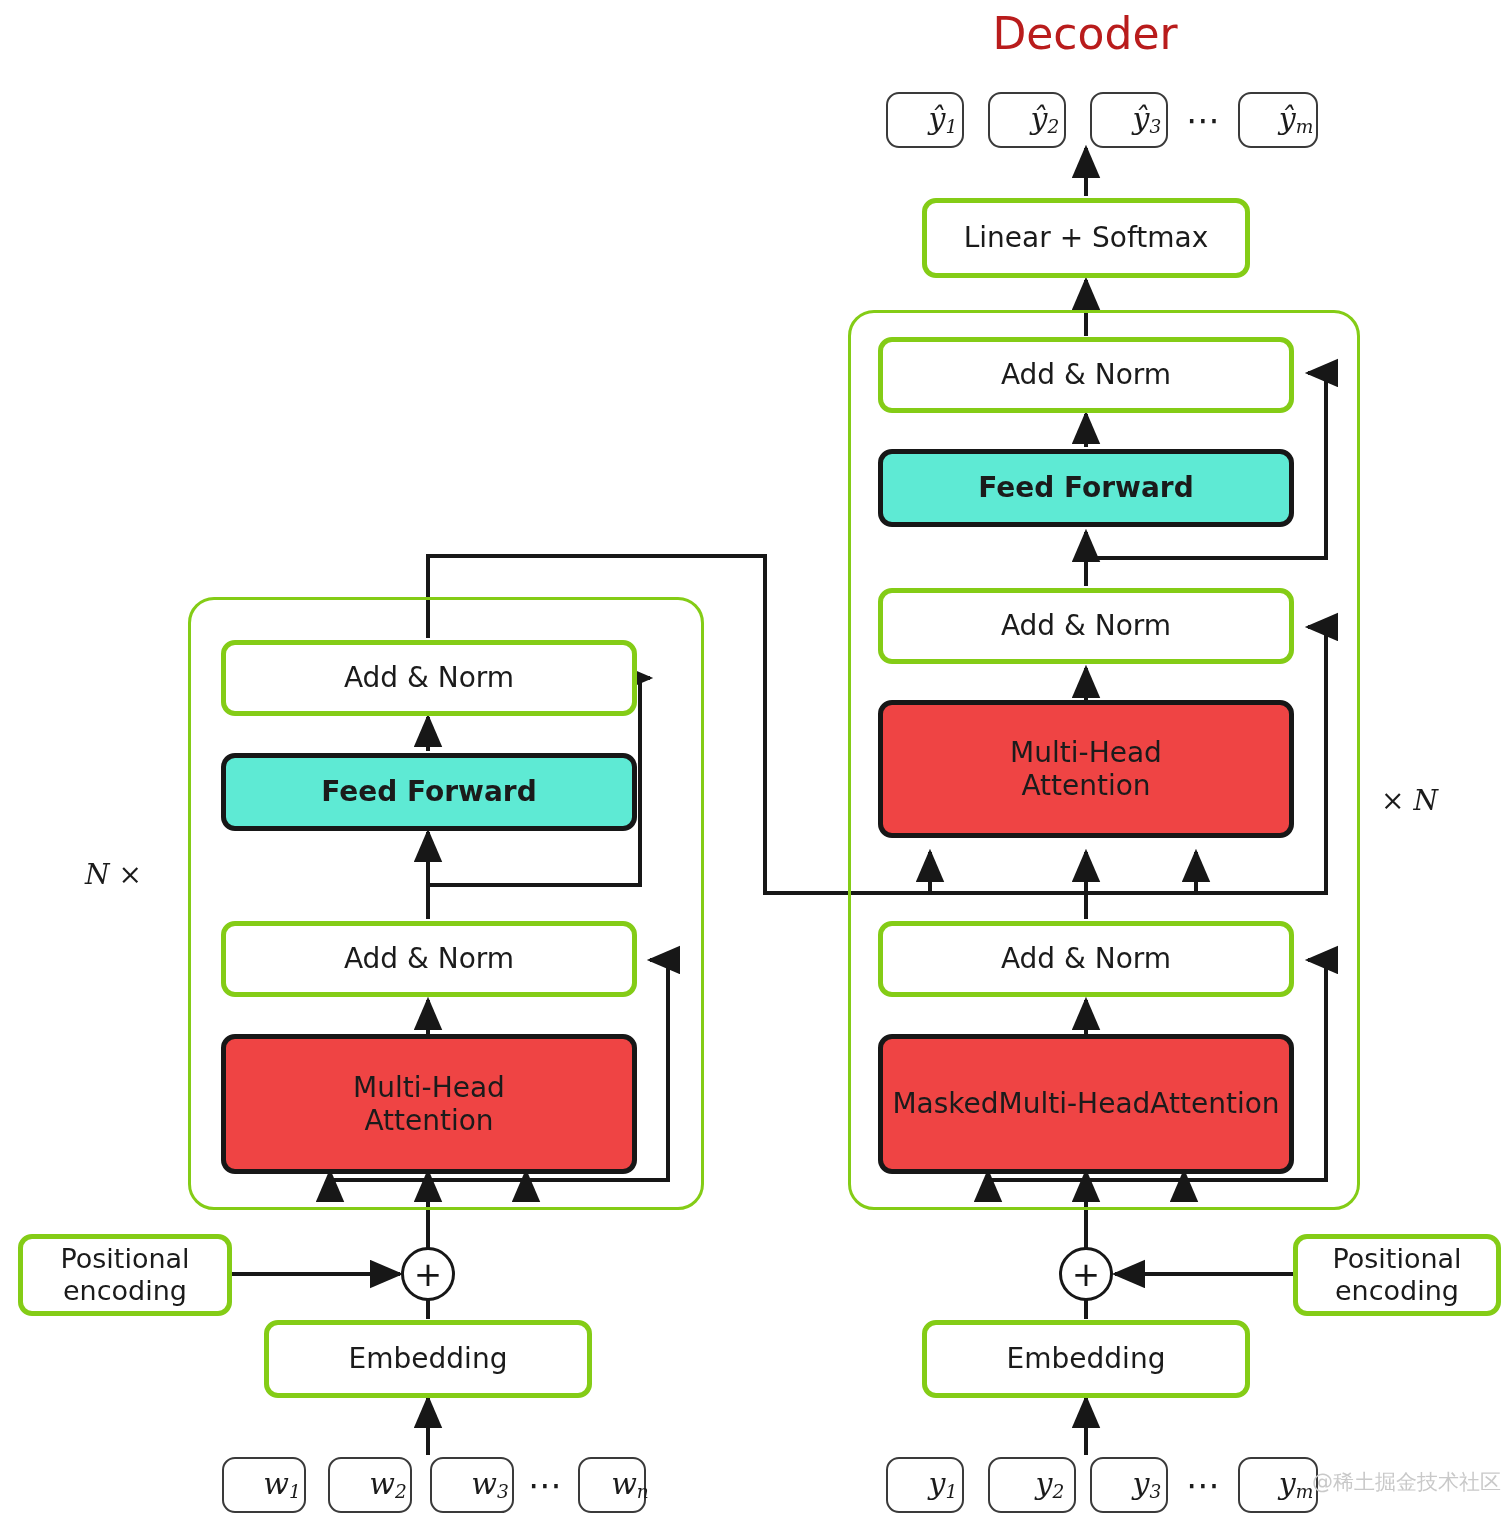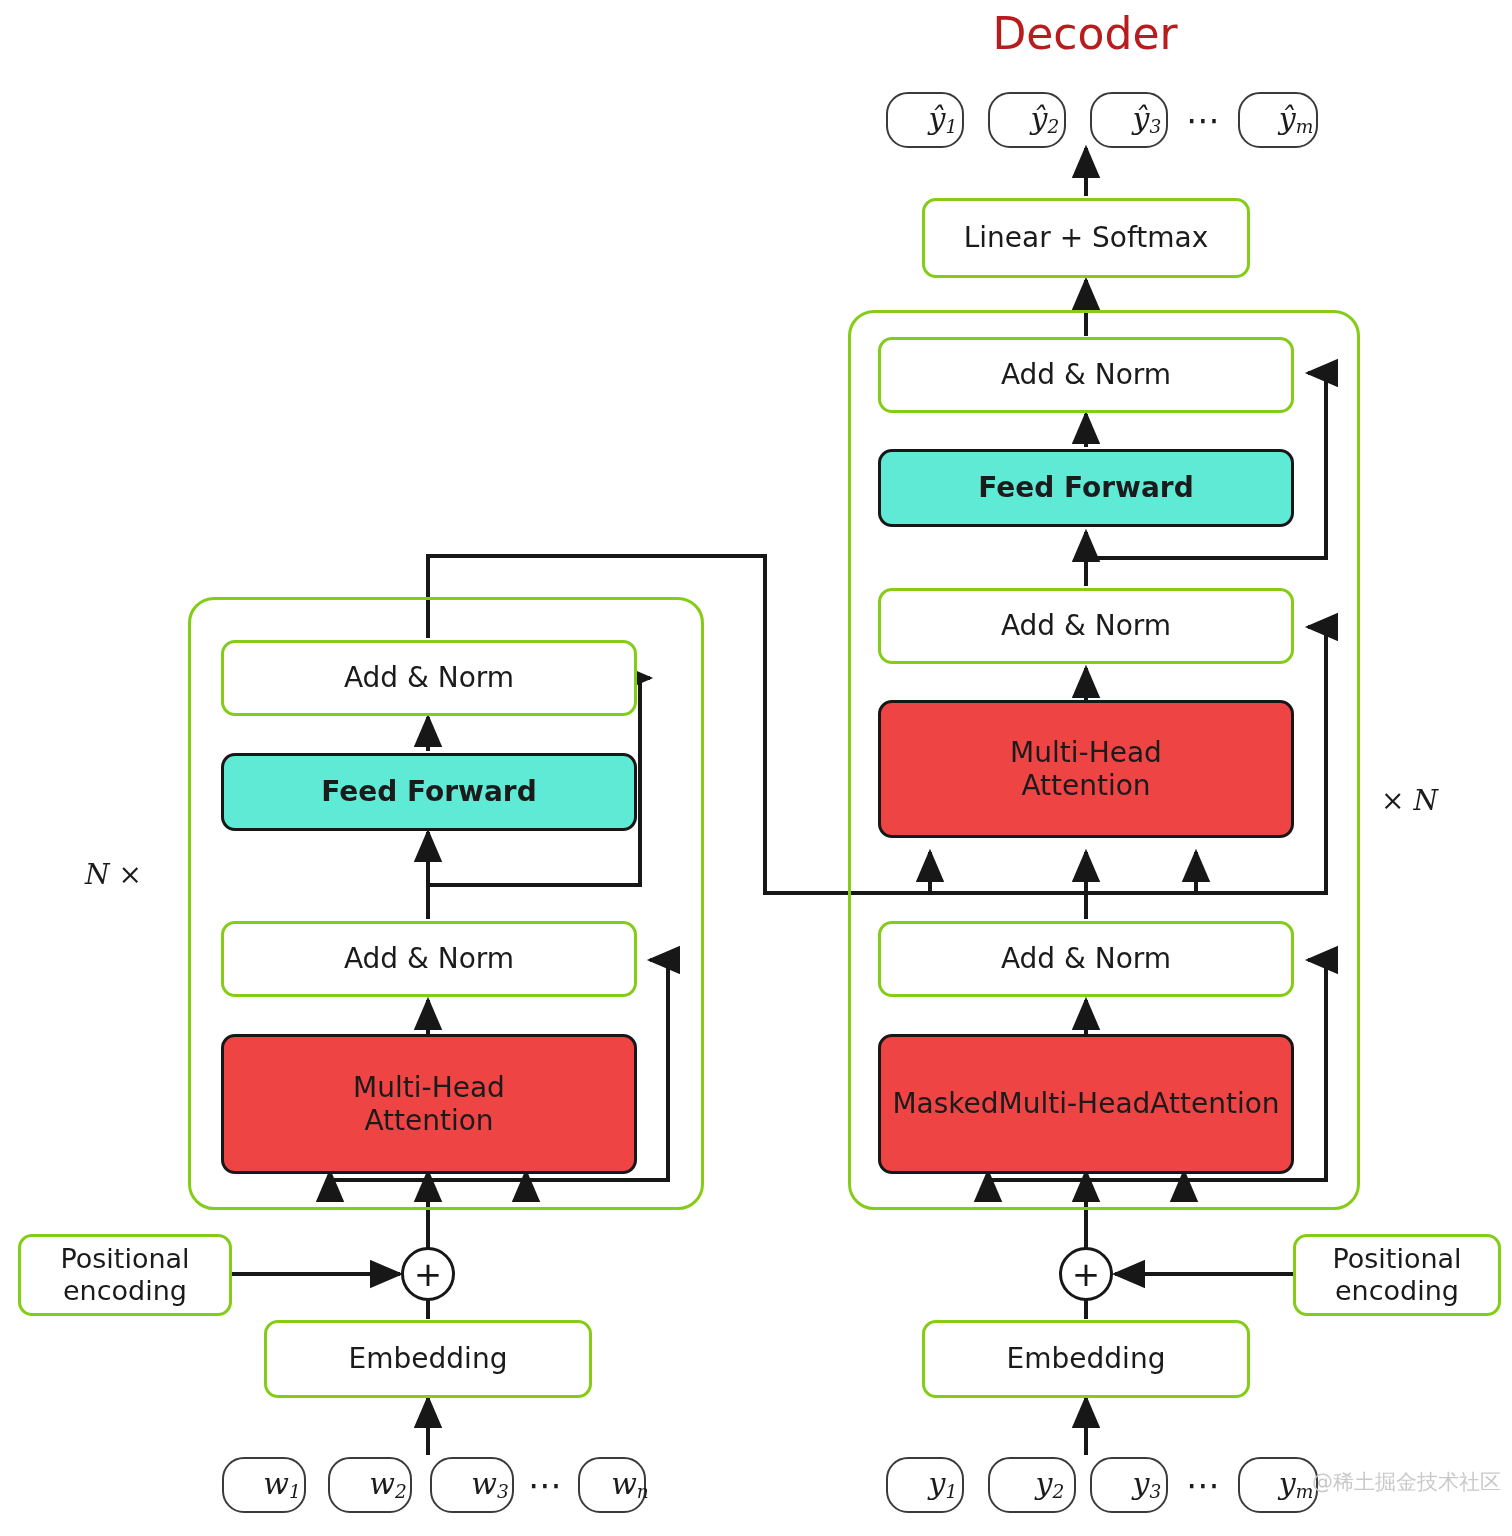--- a/index.html
+++ b/index.html
@@ -26,34 +26,34 @@
   }
   .node {
     position: absolute;
     box-sizing: border-box;
     display: flex;
     align-items: center;
     justify-content: center;
     text-align: center;
     color: #1b1b1b;
     background: #ffffff;
-    border: 3px solid #84cc16;
+    border: 5px solid #84cc16;
     border-radius: 14px;
     line-height: 1.18;
     font-family: "DejaVu Sans", sans-serif;
   }
   .node.group {
     border-width: 3px;
     border-radius: 26px;
     background: transparent;
     z-index: 1;
   }
   .node.tok {
     border-width: 2.5px;
-    border-radius: 22px;
+    border-radius: 13px;
     font-family: "DejaVu Serif", serif;
     font-style: italic;
     font-size: 30px;
     border-color: #3a3a3a;
     padding-left: 36px;
   }
   .node.blk {
     font-size: 28px;
     z-index: 3;
   }

